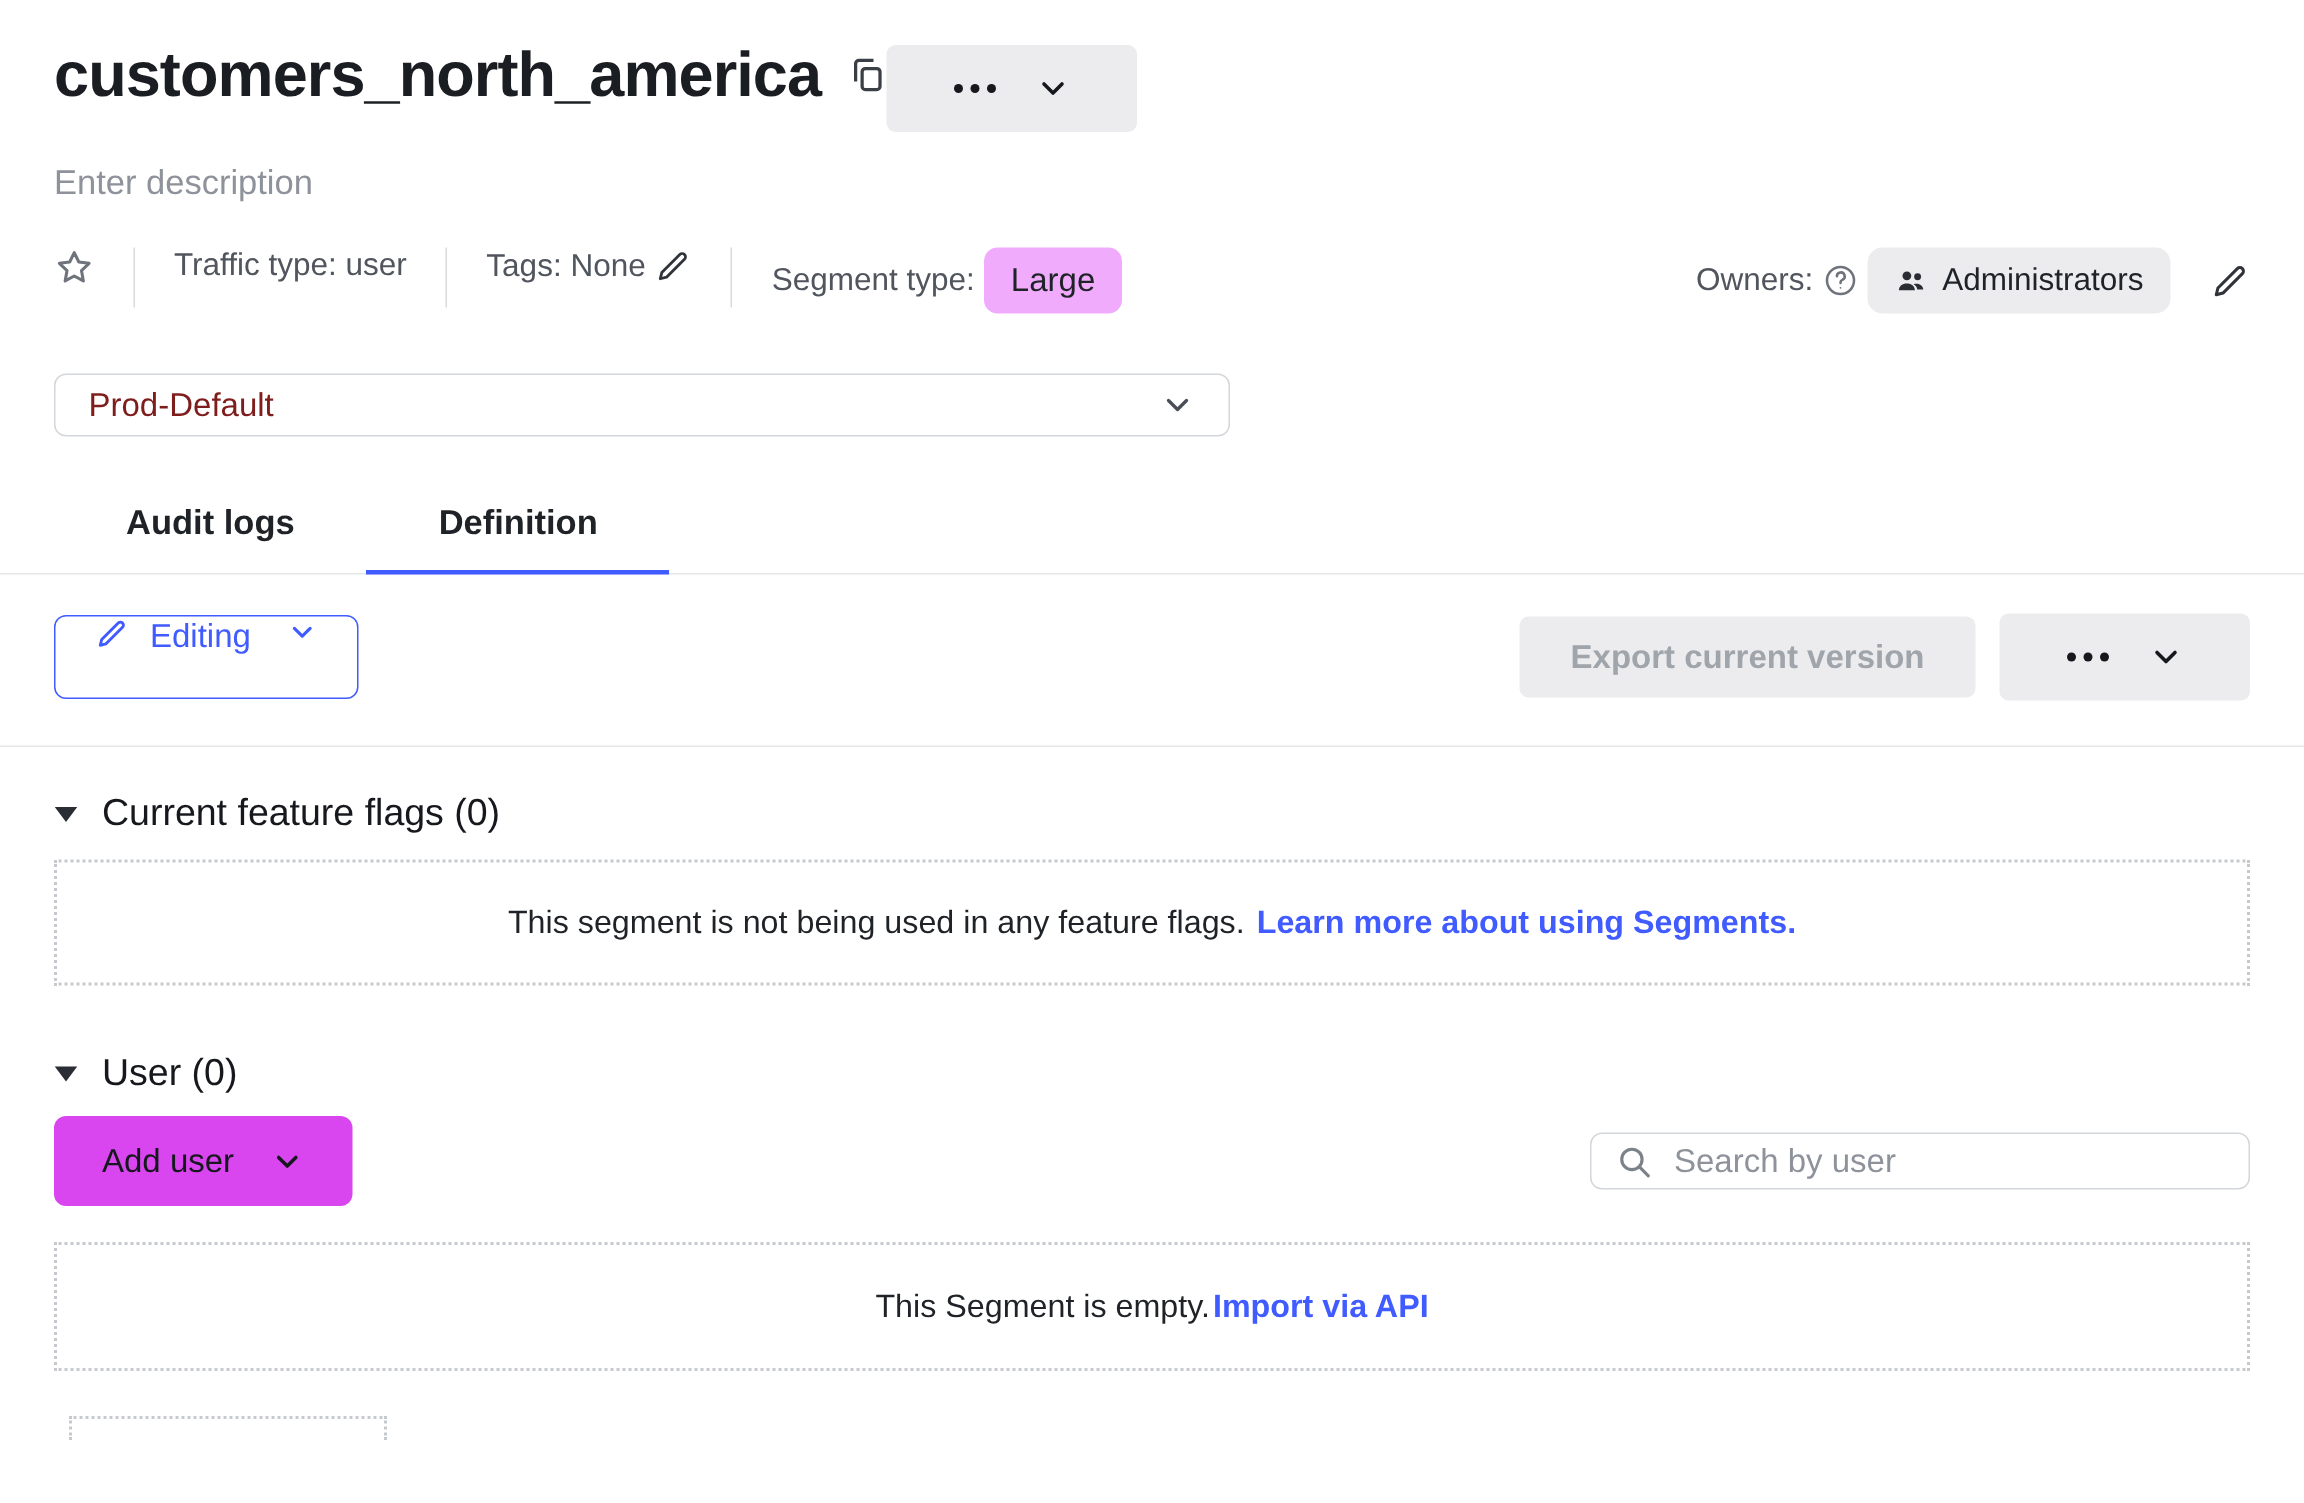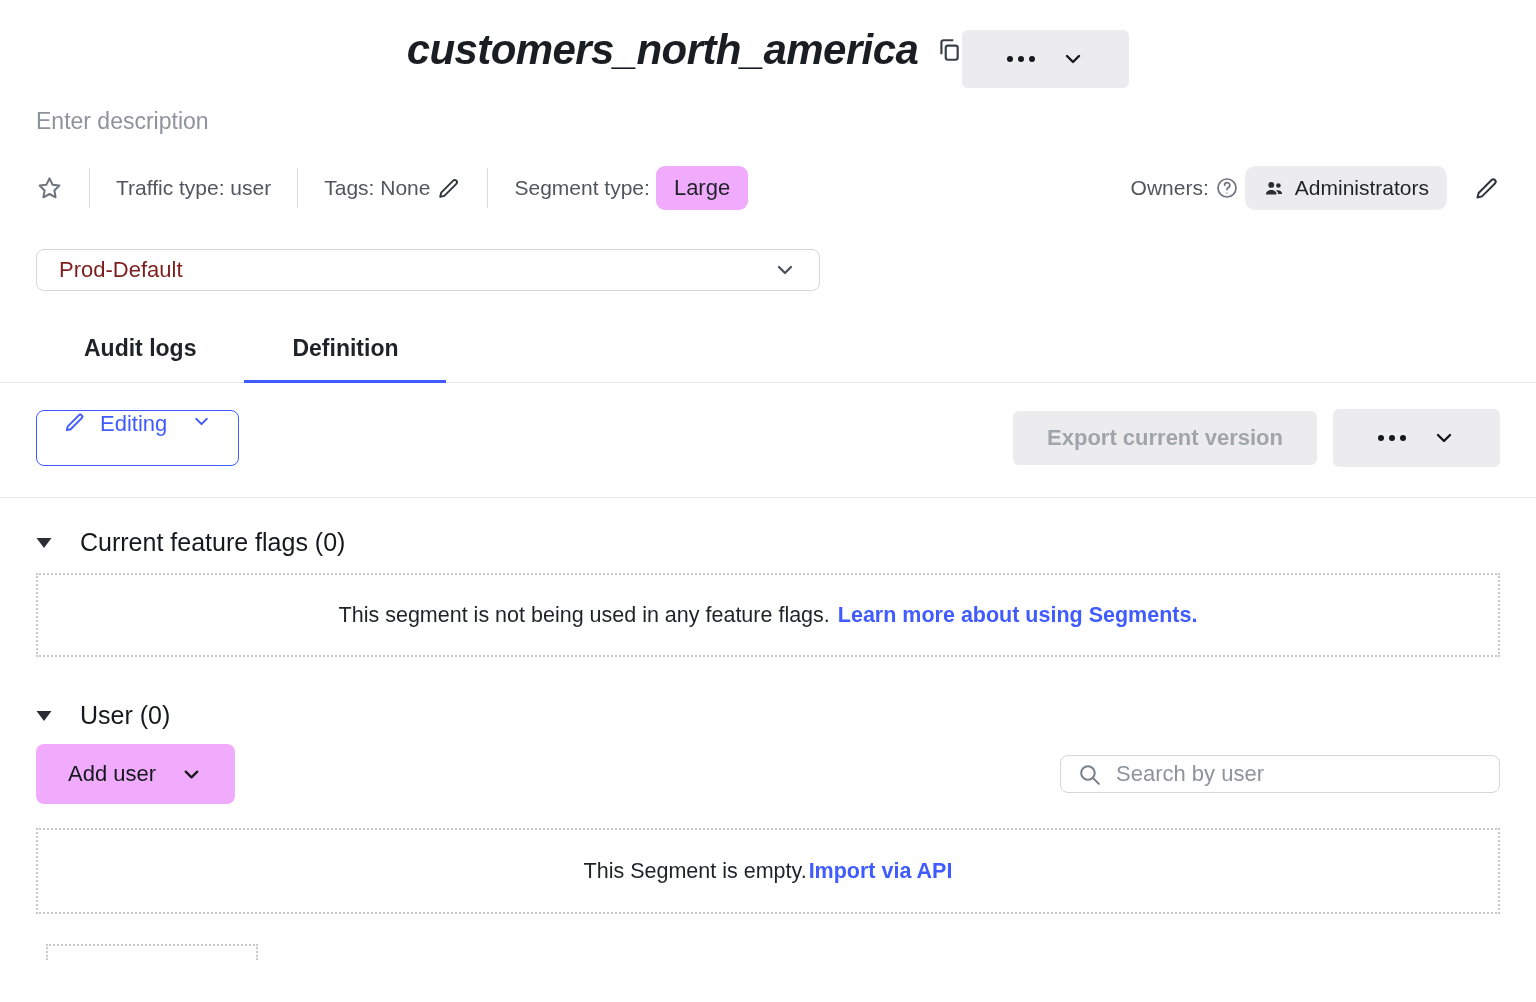--- a/index.html
+++ b/index.html
@@ -5,37 +5,37 @@
   * { box-sizing: border-box; }
   html, body { margin: 0; padding: 0; }
   body {
     width: 1536px; height: 1002px; overflow: hidden;
     background: #ffffff; color: #1a1d21;
     font-family: "Liberation Sans", sans-serif;
   }
   .page { padding: 26px 36px 0; }
 
   
-  .header-row { display: flex; justify-content: center; align-items: flex-start; font-style: italic; }
+  .header-row { display: flex; justify-content: flex-start; align-items: flex-start; }
   .title-wrap { display: flex; align-items: center; gap: 18px; }
   .title { margin: 0; font-size: 42px; font-weight: 700; letter-spacing: -0.6px; color: #1a1d21; }
   .icon-btn { background: none; border: none; padding: 0; cursor: pointer; display: flex; align-items: center; }
 
   .gray-split-btn {
     display: flex; align-items: center; justify-content: center; gap: 26px;
     width: 167px; height: 58px; background: #ececee; border: none; border-radius: 6px;
     cursor: pointer; margin-top: 4px;
   }
   .dots { display: flex; gap: 5px; align-items: center; }
   .dots span { width: 6px; height: 6px; border-radius: 50%; background: #16181d; display: block; }
 
   .description { margin-top: 20px; font-size: 23px; color: #8e939b; cursor: text; width: fit-content; }
 
   
-  .meta-row { margin-top: 30px; display: flex; align-items: center; height: 46px; }
+  .meta-row { margin-top: 30px; display: flex; align-items: flex-start; height: 46px; }
   .vdiv { width: 1px; height: 40px; background: #d8dadd; margin: 0 26px; flex: none; }
   .meta-text { font-size: 21px; color: #51565e; white-space: nowrap; }
   .meta-group { display: flex; align-items: center; gap: 6px; }
   .pill { background: #f0abfc; border-radius: 9px; padding: 9px 18px; font-size: 22px; color: #1f2328; }
   .meta-spacer { flex: 1; }
   .owners-pill {
     display: flex; align-items: center; gap: 10px; background: #ececee;
     border-radius: 10px; padding: 10px 18px; font-size: 21px; color: #1f2328;
   }
   .owner-edit { margin-left: 20px; }
@@ -65,40 +65,40 @@
   .editing-btn .chev { margin-left: 10px; }
   .toolbar-right { display: flex; align-items: center; gap: 16px; }
   .export-btn {
     height: 54px; padding: 0 34px; background: #ececee; border: none; border-radius: 6px;
     font-size: 22px; font-weight: 600; color: #a0a5ac; cursor: not-allowed; font-family: inherit;
   }
 
   .hr { margin: 30px -36px 0; height: 1px; background: #e6e7e9; }
 
   
-  .section-head { display: flex; align-items: center; gap: 28px; cursor: pointer; width: fit-content; }
+  .section-head { display: flex; align-items: center; gap: 16px; cursor: pointer; width: fit-content; }
   .section-head.first { margin-top: 30px; }
   .section-head.second { margin-top: 44px; }
   .section-title { font-size: 25px; font-weight: 500; color: #16181d; }
 
   .dotted-box {
     margin-top: 16px; border: 2px dotted #c6c9ce;
     display: flex; align-items: center; justify-content: center;
     height: 84px; font-size: 21.5px; color: #1f2328;
   }
   .dotted-box.second { margin-top: 24px; height: 86px; }
   .box-line { display: flex; align-items: baseline; gap: 8px; }
   .box-line.tight { gap: 2px; }
   .link { color: #405bff; font-weight: 700; cursor: pointer; }
 
   
   .user-controls { margin-top: 14px; display: flex; align-items: center; justify-content: space-between; }
   .add-user-btn {
     display: flex; align-items: center; gap: 24px; height: 60px; padding: 0 32px;
-    background: #f0abfc; border: none; border-radius: 8px;
+    background: #d946ef; border: none; border-radius: 8px;
     font-size: 22px; font-weight: 500; color: #16181d; cursor: pointer; font-family: inherit;
   }
   .search-box {
     display: flex; align-items: center; gap: 12px; width: 440px; height: 38px;
     border: 1px solid #d3d6da; border-radius: 8px; padding: 0 16px; background: #fff;
   }
   .search-box input {
     border: none; outline: none; flex: 1; font-size: 22px; color: #1f2328;
     font-family: inherit; background: transparent;
   }

